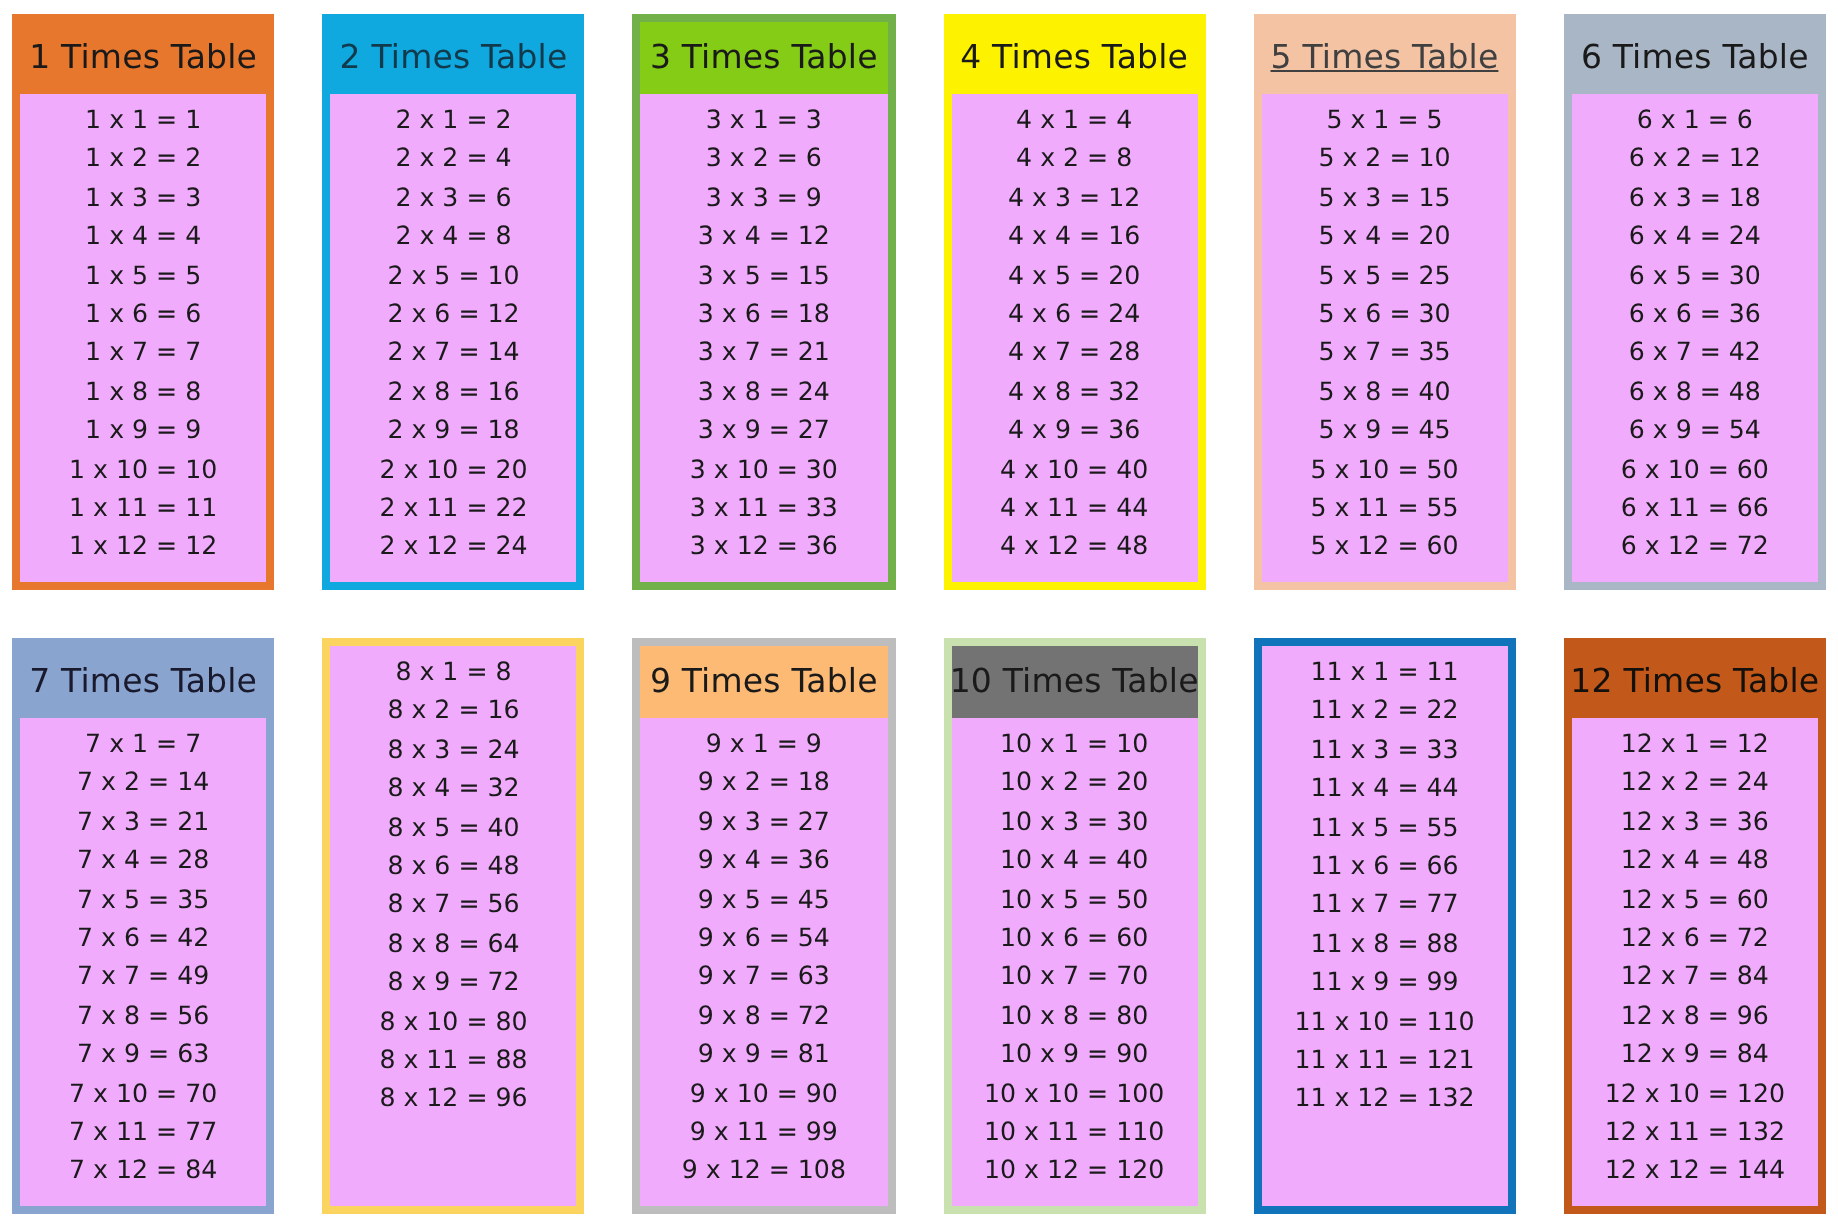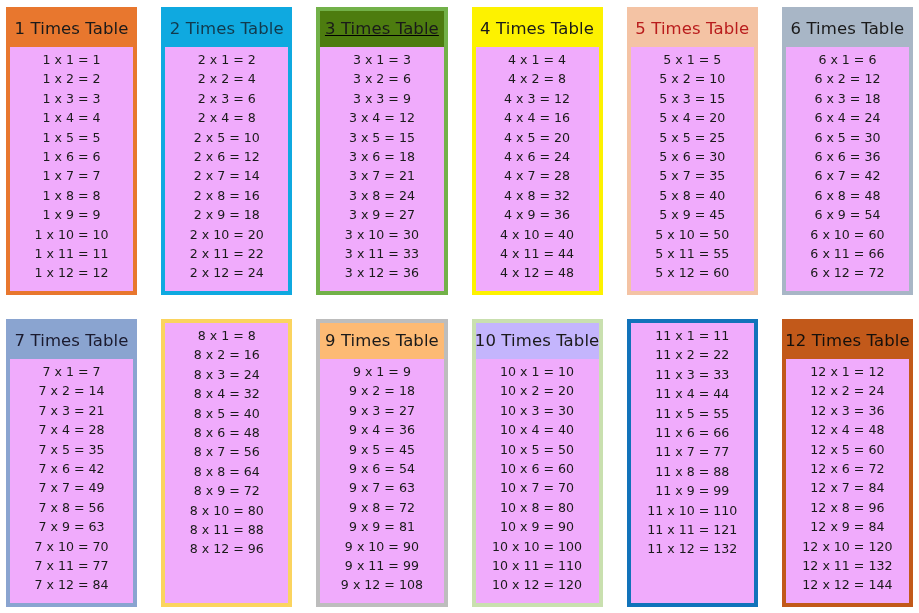--- a/index.html
+++ b/index.html
@@ -109,21 +109,21 @@
         <div class="row-line">2 x 6 = 12</div>
         <div class="row-line">2 x 7 = 14</div>
         <div class="row-line">2 x 8 = 16</div>
         <div class="row-line">2 x 9 = 18</div>
         <div class="row-line">2 x 10 = 20</div>
         <div class="row-line">2 x 11 = 22</div>
         <div class="row-line">2 x 12 = 24</div>
       </div>
     </div>
     <div class="card" style="border-color: rgb(114, 177, 73);">
-      <div class="card-header" style="background: #4d7c0f; text-decoration: underline;">
+      <div class="card-header" style="background: #84cc16;">
         <div class="card-title" style="color: rgb(26, 26, 26);">3 Times Table</div>
       </div>
       <div class="card-body" style="color: rgb(26, 26, 26);">
         <div class="row-line">3 x 1 = 3</div>
         <div class="row-line">3 x 2 = 6</div>
         <div class="row-line">3 x 3 = 9</div>
         <div class="row-line">3 x 4 = 12</div>
         <div class="row-line">3 x 5 = 15</div>
         <div class="row-line">3 x 6 = 18</div>
         <div class="row-line">3 x 7 = 21</div>
@@ -148,21 +148,21 @@
         <div class="row-line">4 x 7 = 28</div>
         <div class="row-line">4 x 8 = 32</div>
         <div class="row-line">4 x 9 = 36</div>
         <div class="row-line">4 x 10 = 40</div>
         <div class="row-line">4 x 11 = 44</div>
         <div class="row-line">4 x 12 = 48</div>
       </div>
     </div>
     <div class="card" style="border-color: rgb(244, 195, 164);">
       <div class="card-header" style="background: rgb(244, 195, 164);">
-        <div class="card-title" style="color: #b91c1c;">5 Times Table</div>
+        <div class="card-title" style="color: #404040; text-decoration: underline;">5 Times Table</div>
       </div>
       <div class="card-body" style="color: rgb(26, 26, 26);">
         <div class="row-line">5 x 1 = 5</div>
         <div class="row-line">5 x 2 = 10</div>
         <div class="row-line">5 x 3 = 15</div>
         <div class="row-line">5 x 4 = 20</div>
         <div class="row-line">5 x 5 = 25</div>
         <div class="row-line">5 x 6 = 30</div>
         <div class="row-line">5 x 7 = 35</div>
         <div class="row-line">5 x 8 = 40</div>
@@ -239,21 +239,21 @@
         <div class="row-line">9 x 6 = 54</div>
         <div class="row-line">9 x 7 = 63</div>
         <div class="row-line">9 x 8 = 72</div>
         <div class="row-line">9 x 9 = 81</div>
         <div class="row-line">9 x 10 = 90</div>
         <div class="row-line">9 x 11 = 99</div>
         <div class="row-line">9 x 12 = 108</div>
       </div>
     </div>
     <div class="card" style="border-color: rgb(201, 224, 175);">
-      <div class="card-header" style="background: #c4b5fd;">
+      <div class="card-header" style="background: #737373;">
         <div class="card-title" style="color: rgb(26, 26, 26);">10 Times Table</div>
       </div>
       <div class="card-body" style="color: rgb(26, 26, 26);">
         <div class="row-line">10 x 1 = 10</div>
         <div class="row-line">10 x 2 = 20</div>
         <div class="row-line">10 x 3 = 30</div>
         <div class="row-line">10 x 4 = 40</div>
         <div class="row-line">10 x 5 = 50</div>
         <div class="row-line">10 x 6 = 60</div>
         <div class="row-line">10 x 7 = 70</div>

